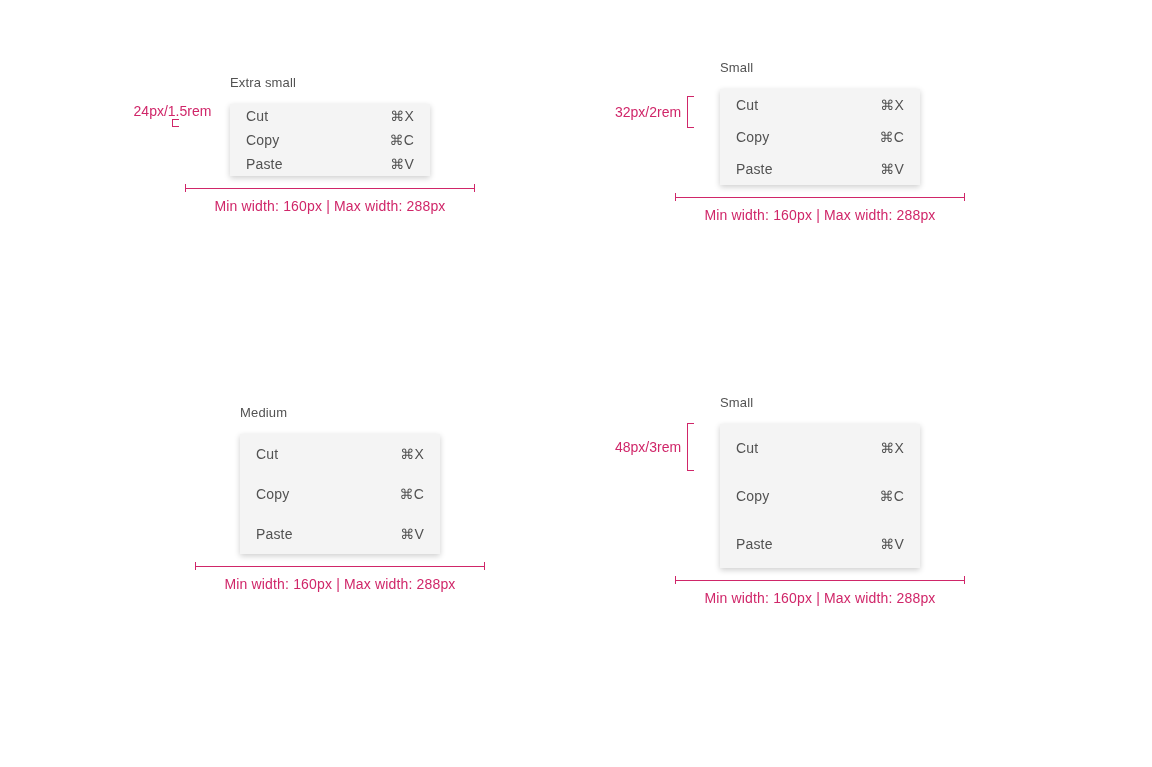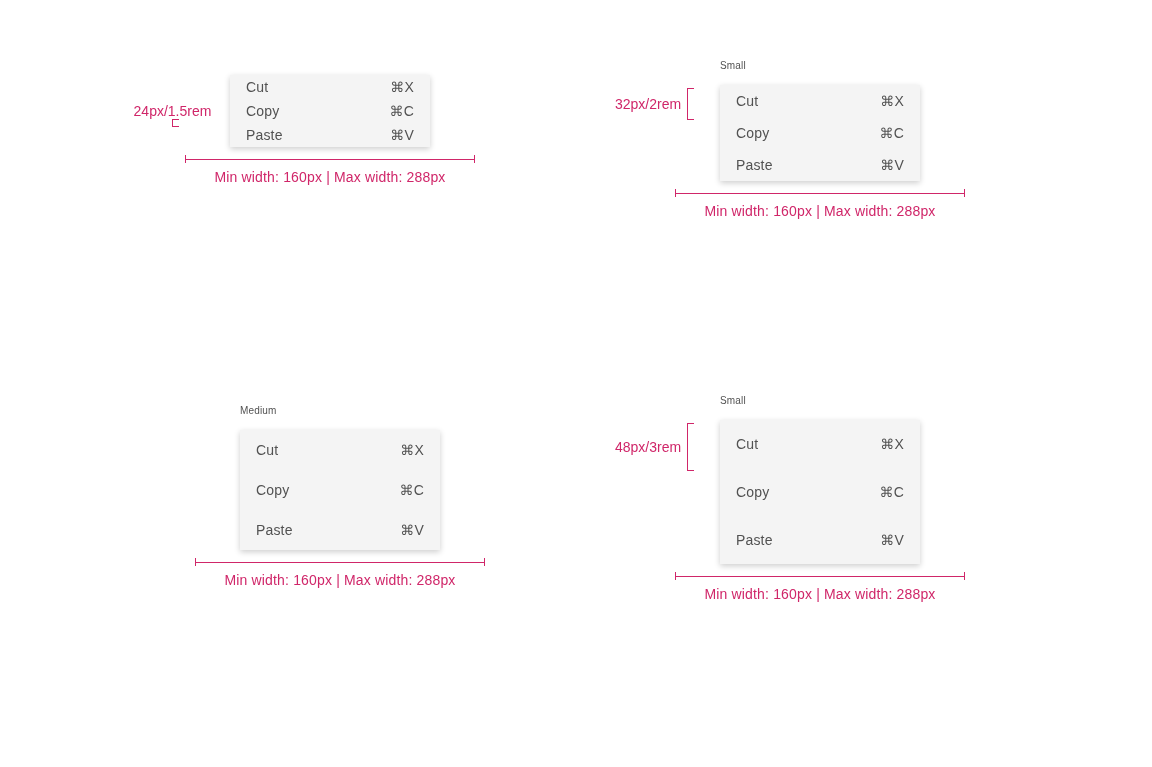--- a/index.html
+++ b/index.html
@@ -13,21 +13,21 @@
   }
   .canvas {
     position: relative;
     width: 1152px;
     height: 767px;
   }
   .variant {
     position: absolute;
   }
   .variant-title {
-    font-size: 10px;
+    font-size: 13px;
     color: #525252;
     letter-spacing: 0.16px;
     margin: 0 0 14px 0;
   }
   .menu {
     background: #f4f4f4;
     box-shadow: 0 2px 6px rgba(0,0,0,0.2);
   }
   .menu-row {
     display: flex;
@@ -90,33 +90,34 @@
   .v-lg  { left: 720px; top: 395px; }
 
   .v-xs .menu, .v-sm .menu, .v-md .menu, .v-lg .menu { width: 200px; }
   .v-xs .menu-row { height: 24px; }
   .v-sm .menu-row { height: 32px; }
   .v-md .menu-row { height: 40px; }
   .v-lg .menu-row { height: 48px; }
 
   .hb-xs { left: 115px; top: 103px; width:115px; height:24px;flex-direction:column; }
   .hb-xs .bracket { height: 22px; }
-  .hb-sm { left: 615px; top:  88px; width:105px; height:32px; }
+  .hb-sm { left: 615px; top:  96px; width:105px; height:32px; }
   .hb-sm .bracket { height: 30px; }
   .hb-md { left: 115px; top: 433px; width:125px; height:40px; }
   .hb-md .bracket { height: 38px; }
   .hb-lg { left: 615px; top: 423px; width:105px; height:48px;text-align:center; }
   .hb-lg .bracket { height: 46px; }
 </style>
 </head>
 <body>
 
 <div class="canvas">
 
   <div class="variant v-xs">
+    <p class="variant-title">Extra small</p>
     <div class="menu">
       <div class="menu-row">
         <span class="menu-label">Cut</span>
         <span class="menu-shortcut">⌘X</span>
       </div>
       <div class="menu-row">
         <span class="menu-label">Copy</span>
         <span class="menu-shortcut">⌘C</span>
       </div>
       <div class="menu-row">

